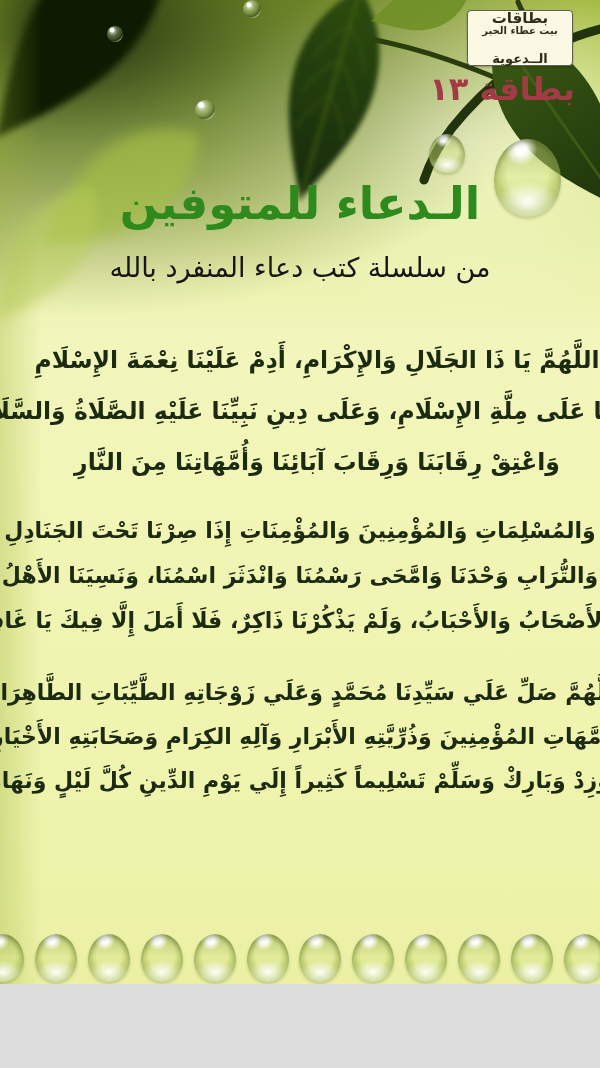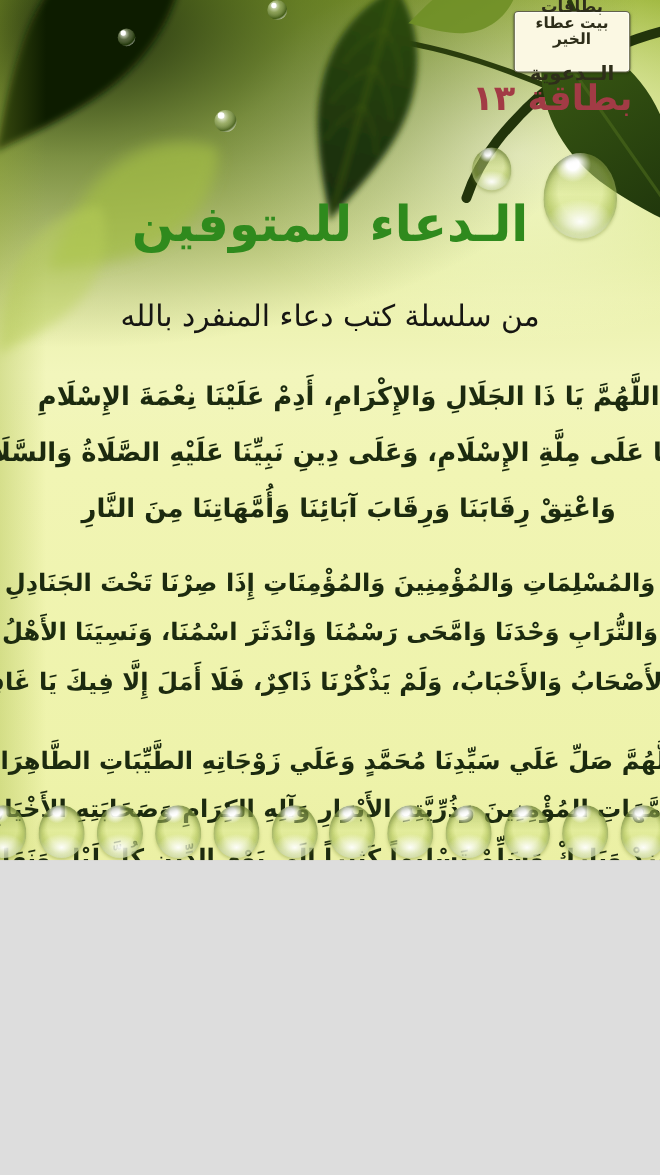--- a/index.html
+++ b/index.html
@@ -1,36 +1,36 @@
 <!DOCTYPE html>
 <html lang="ar"><head>
 <meta charset="utf-8">
 <style>
   html,body{margin:0;padding:0;background:#ddd;}
   .canvas{
-    position:relative;width:600px;height:782px;overflow:hidden;
+    position:relative;width:600px;height:984px;overflow:hidden;
     background:linear-gradient(180deg,#f2f6bc 0px,#f2f6bc 340px,#f1f5b4 55%,#eef3ab 88%,#ebf0a4 100%);
     font-family:"DejaVu Sans",sans-serif;
     text-decoration:underline;
   }
   .edge-tint{position:absolute;inset:0;pointer-events:none;
     background:linear-gradient(90deg,rgba(150,172,48,.30),rgba(150,172,48,0) 42px);}
   .topart{position:absolute;top:0;left:0;}
 
   
   .logo-stamp{
     position:absolute;top:10px;right:27px;width:106px;height:56px;box-sizing:border-box;
     background:#fbf8e3;border:1.5px solid #61614a;border-radius:4px;
     box-shadow:0 1px 2px rgba(30,40,5,.35), inset 0 0 0 1px rgba(255,255,255,.6);
     display:flex;flex-direction:column;justify-content:center;align-items:center;
     direction:rtl;color:#2e2e1a;text-align:center;line-height:1.05;
   }
   .logo-l1{font-size:15px;font-weight:bold;}
-  .logo-l2{font-size:14px;font-weight:bold;}
-  .logo-l3{font-size:18px;font-weight:bold;margin-top:15px;}
+  .logo-l2{font-size:10px;font-weight:bold;}
+  .logo-l3{font-size:13px;font-weight:bold;margin-top:15px;}
 
   .card-number{
     position:absolute;top:70px;right:25px;direction:rtl;
     font-size:32px;font-weight:bold;color:var(--card-number-red,#a23b45);
     letter-spacing:1px;
   }
 
   
   .gdrop{
     position:absolute;display:block;
@@ -43,21 +43,21 @@
     box-shadow:inset 0 3px 5px rgba(40,60,8,.38), inset 0 -2px 4px rgba(255,255,255,.45), 0 2px 3px rgba(100,120,30,.30);
   }
   .drop-small{top:134px;left:429px;width:36px;height:39px;}
   .drop-large{top:139px;left:494px;width:67px;height:78px;}
 
   .title-row{position:absolute;top:177px;left:0;right:0;display:flex;justify-content:center;}
   .title-row span{
     direction:rtl;white-space:nowrap;font-size:45px;font-weight:bold;
     color:var(--title-green,#2f8a1d);
   }
-  .subtitle-row{position:absolute;top:252px;left:0;right:0;display:flex;justify-content:center;margin-top:20px;}
+  .subtitle-row{position:absolute;top:252px;left:0;right:0;display:flex;justify-content:center;}
   .subtitle-row span{direction:rtl;white-space:nowrap;font-size:27px;font-weight:500;color:#161612;}
 
   
   .prayer{position:absolute;top:334px;left:0;right:0;direction:rtl;color:var(--body-text,#1c2a0f);}
   .pline{display:flex;justify-content:center;align-items:center;}
   .pline span{white-space:nowrap;}
   .para1 .pline{height:51px;font-size:23.5px;font-weight:bold;padding-left:34px;}
   .para2{margin-top:21px;}
   .para2 .pline{height:45px;font-size:22px;font-weight:bold;}
   .para3{margin-top:27px;}

